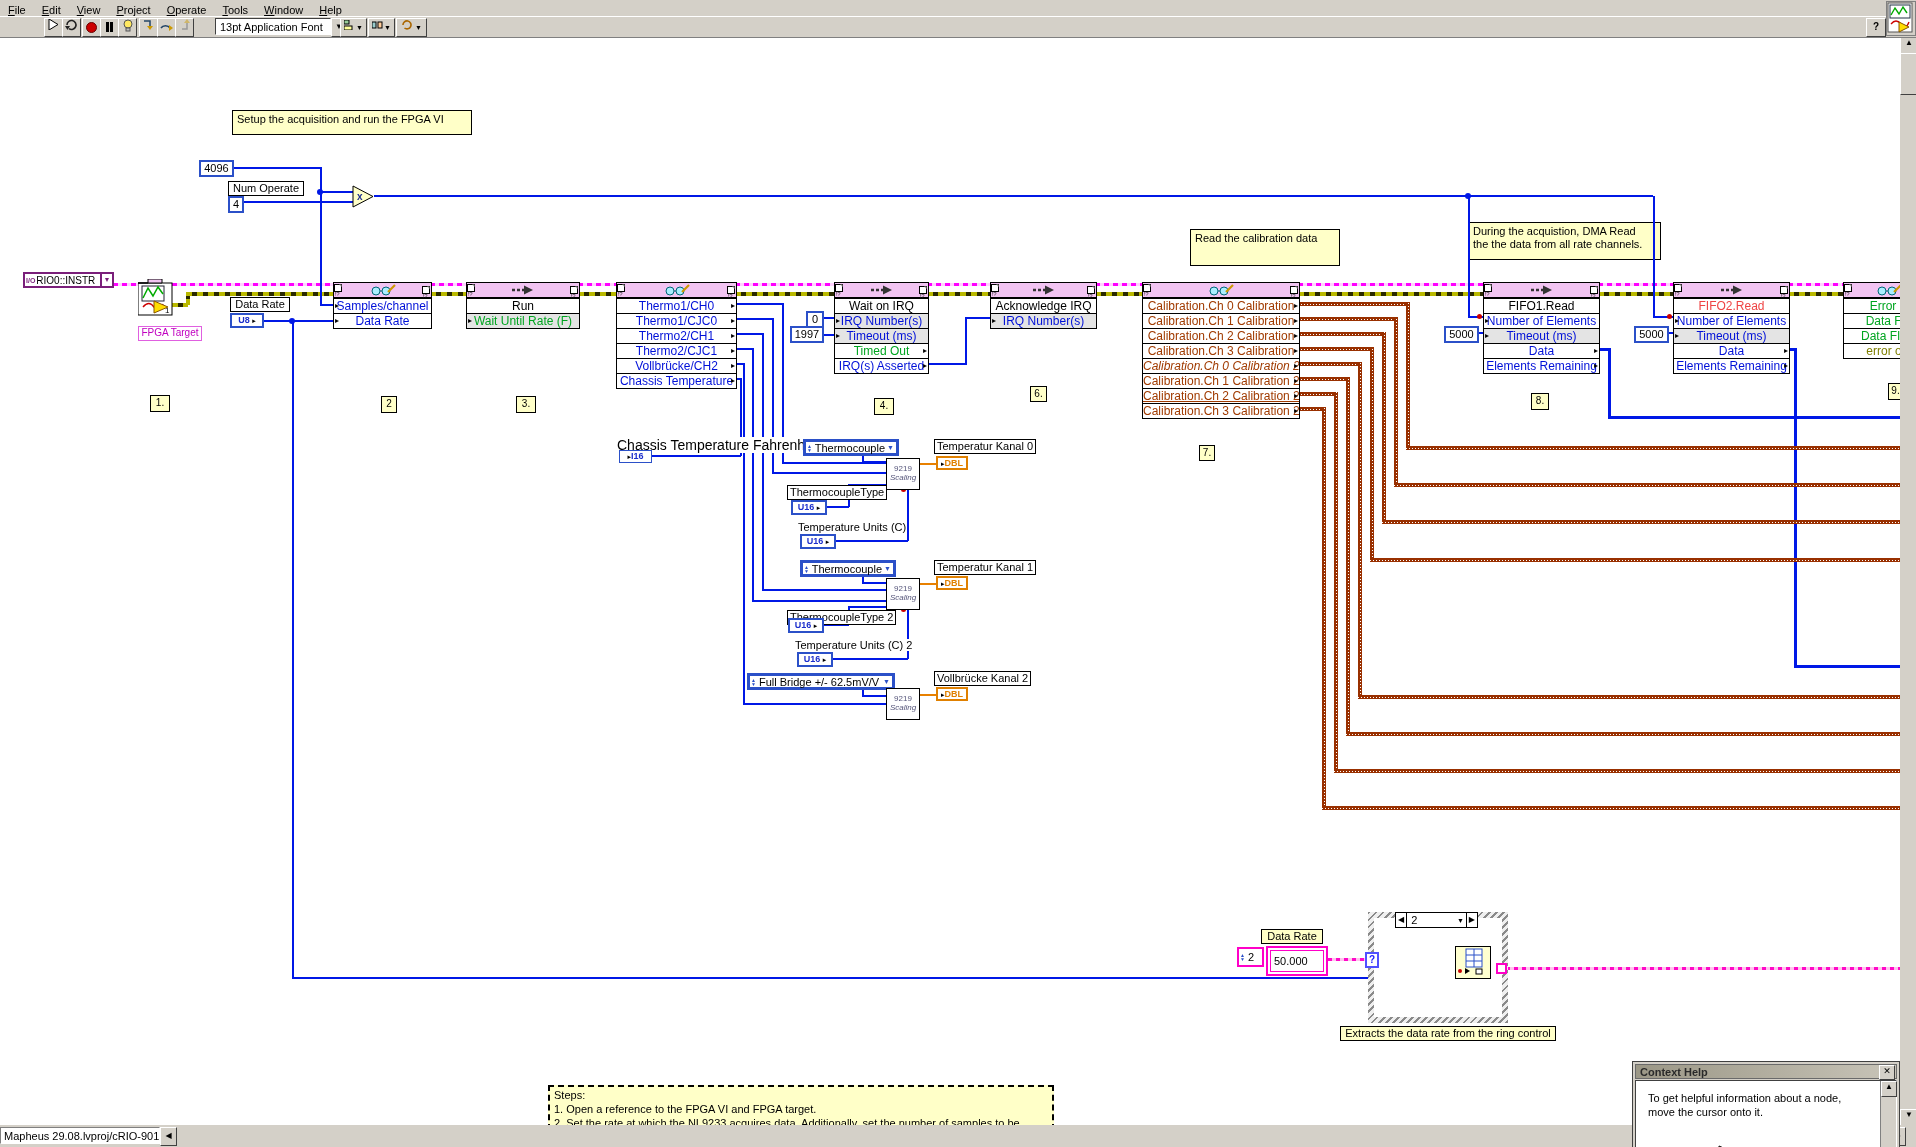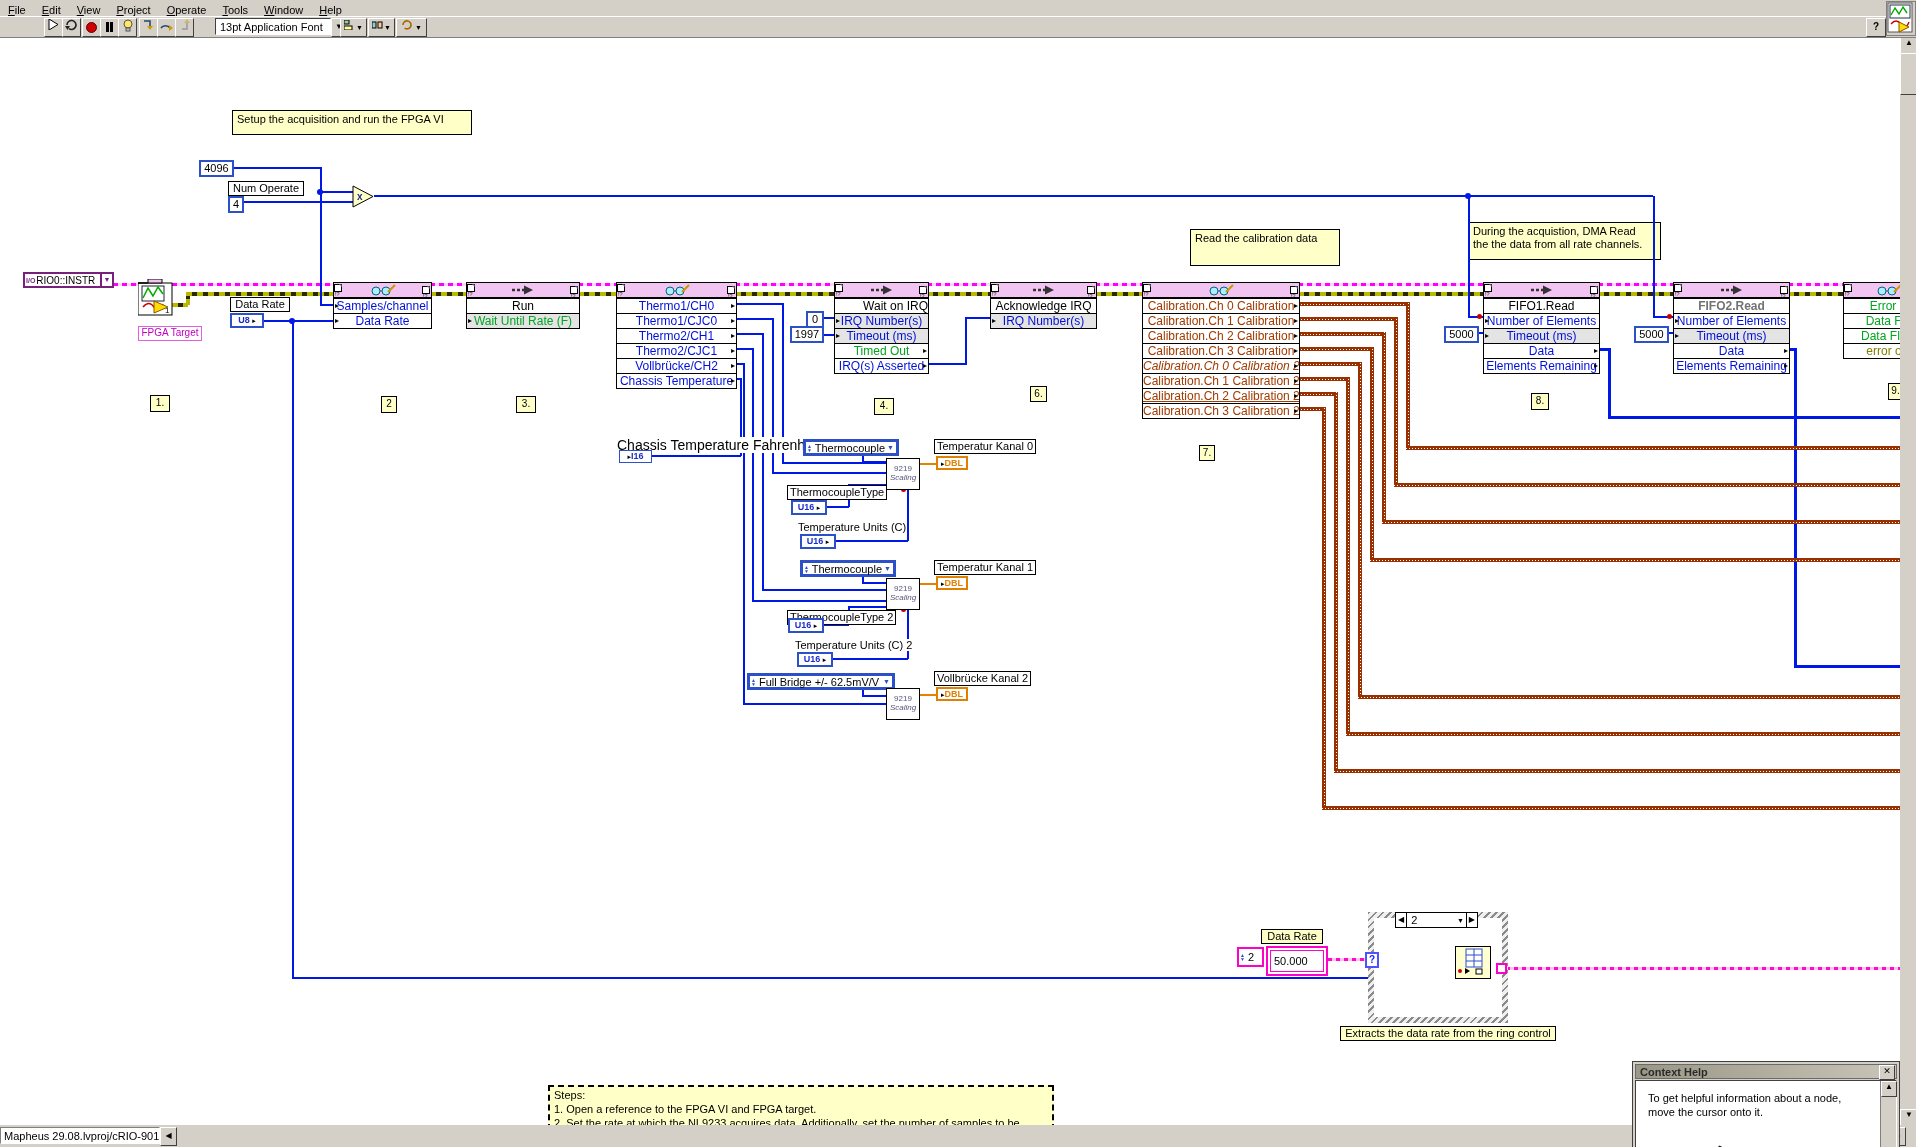--- a/index.html
+++ b/index.html
@@ -315,21 +315,21 @@
             <polygon points="5,0.5 7.5,3 7.5,0.5" fill="#aaa"></polygon>
             <text x="0.5" y="11.5" font-size="6" fill="#333">!?</text>
           </svg></span><svg width="22" height="10" style="position:absolute;left:50%;top:2px;margin-left:-11px">
           <line x1="0" y1="5" x2="12" y2="5" stroke="#333" stroke-width="2.6" stroke-dasharray="3,2"></line>
           <polygon points="12,0.5 21,5 12,9.5" fill="#333"></polygon>
         </svg><span class="pg" style="right:1px;left:auto"><svg width="8" height="12">
             <rect x="0.5" y="0.5" width="7" height="7" fill="#fff" stroke="#000"></rect>
             <polygon points="5,0.5 7.5,3 7.5,0.5" fill="#aaa"></polygon>
             <text x="0.5" y="11.5" font-size="6" fill="#333">!?</text>
           </svg></span></div>
-      <div class="nrow" style="color:#000;text-align:right;"><span>Wait on IRQ</span></div>
+      <div class="nrow" style="color:#000;"><span>Wait on IRQ</span></div>
       <div class="nrow" style="color:#0010d8;background:#e4e4e4;"><span class="arl">▸</span><span>IRQ Number(s)</span></div>
       <div class="nrow" style="color:#0010d8;background:#e4e4e4;"><span class="arl">▸</span><span>Timeout (ms)</span></div>
       <div class="nrow" style="color:#00a520;"><span>Timed Out</span><span class="arr">▸</span></div>
       <div class="nrow" style="color:#0010d8;"><span>IRQ(s) Asserted</span><span class="arr">▸</span></div>
     </div>
     <div class="node abs" style="left: 990px; top: 282px; width: 105px;">
       <div class="nhead"><span style="left:1px"><svg class="pg" width="8" height="12">
             <rect x="0.5" y="0.5" width="7" height="7" fill="#fff" stroke="#000"></rect>
             <polygon points="5,0.5 7.5,3 7.5,0.5" fill="#aaa"></polygon>
             <text x="0.5" y="11.5" font-size="6" fill="#333">!?</text>
@@ -393,21 +393,21 @@
             <polygon points="5,0.5 7.5,3 7.5,0.5" fill="#aaa"></polygon>
             <text x="0.5" y="11.5" font-size="6" fill="#333">!?</text>
           </svg></span><svg width="22" height="10" style="position:absolute;left:50%;top:2px;margin-left:-11px">
           <line x1="0" y1="5" x2="12" y2="5" stroke="#333" stroke-width="2.6" stroke-dasharray="3,2"></line>
           <polygon points="12,0.5 21,5 12,9.5" fill="#333"></polygon>
         </svg><span class="pg" style="right:1px;left:auto"><svg width="8" height="12">
             <rect x="0.5" y="0.5" width="7" height="7" fill="#fff" stroke="#000"></rect>
             <polygon points="5,0.5 7.5,3 7.5,0.5" fill="#aaa"></polygon>
             <text x="0.5" y="11.5" font-size="6" fill="#333">!?</text>
           </svg></span></div>
-      <div class="nrow" style="color:#737373;font-weight:bold;"><span>FIFO2.Read</span></div>
+      <div class="nrow" style="color:#ef4444;"><span>FIFO2.Read</span></div>
       <div class="nrow" style="color:#0010d8;"><span class="arl">▸</span><span>Number of Elements</span></div>
       <div class="nrow" style="color:#0010d8;background:#e4e4e4;"><span class="arl">▸</span><span>Timeout (ms)</span></div>
       <div class="nrow" style="color:#0010d8;"><span>Data</span><span class="arr">▸</span></div>
       <div class="nrow" style="color:#0010d8;"><span>Elements Remaining</span><span class="arr">▸</span></div>
     </div>
     <div class="node abs" style="left: 1843px; top: 282px; width: 90px;">
       <div class="nhead"><span style="left:1px"><svg class="pg" width="8" height="12">
             <rect x="0.5" y="0.5" width="7" height="7" fill="#fff" stroke="#000"></rect>
             <polygon points="5,0.5 7.5,3 7.5,0.5" fill="#aaa"></polygon>
             <text x="0.5" y="11.5" font-size="6" fill="#333">!?</text>

